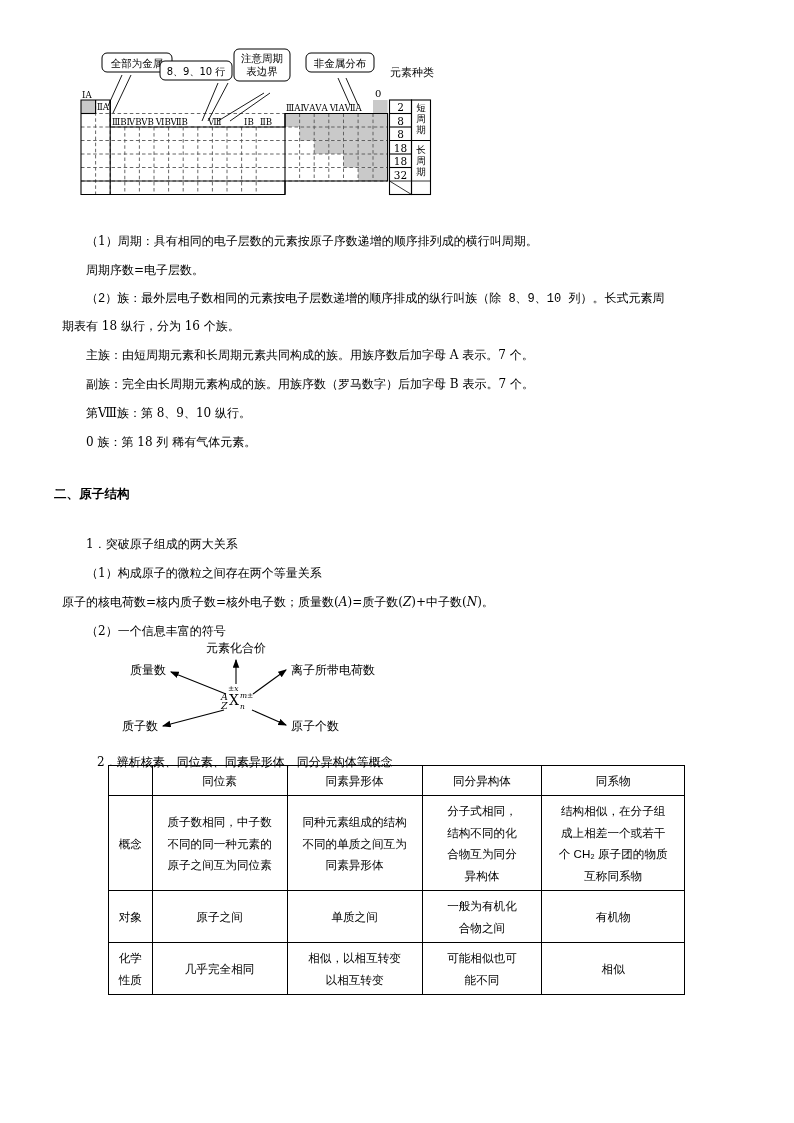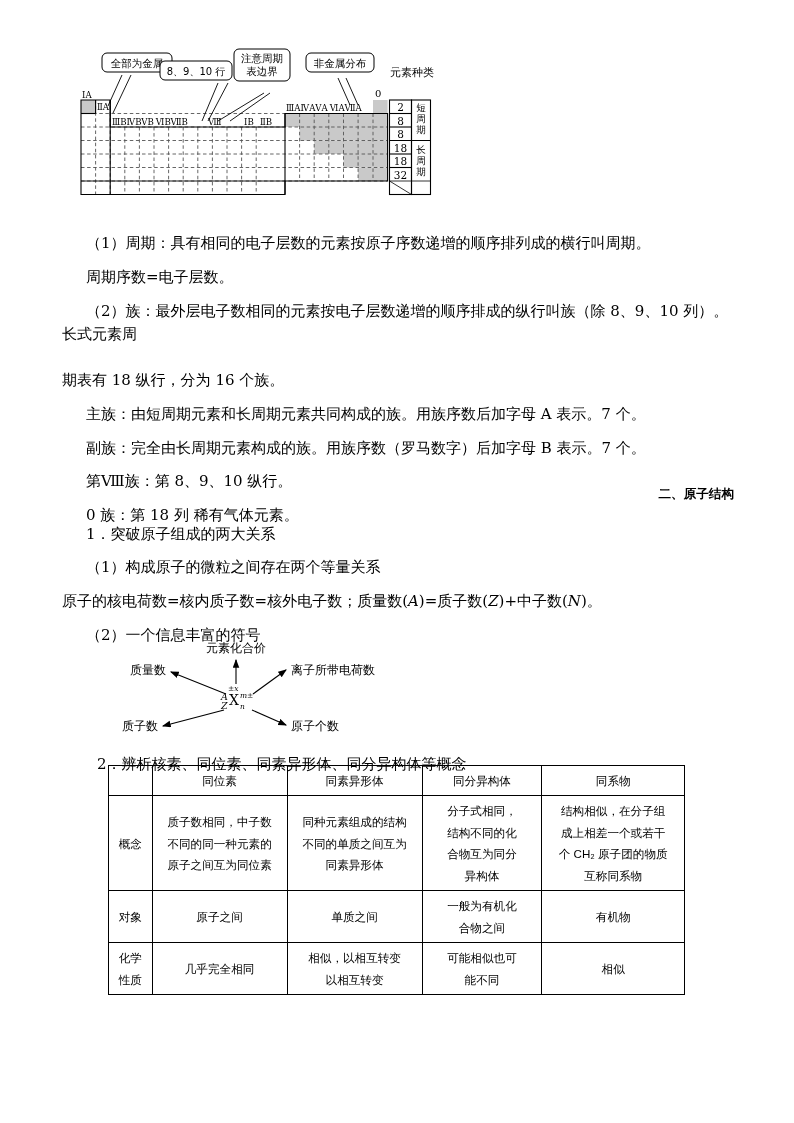--- a/index.html
+++ b/index.html
@@ -19,21 +19,21 @@
   .page {
     position: absolute;
     left: 0; top: 0;
     width: 794px;
     height: 1123px;
     padding: 0;
   }
 
   
   .para {
-    font-size: 15px;
+    font-size: 12px;
     line-height: 1.55;
     color: #000;
     margin: 0;
     padding: 0;
   }
   .indent2 { text-indent: 24px; }
 
   .body-block {
     position: absolute;
     left: 62px;
@@ -253,30 +253,30 @@
           <rect x="228" y="5" width="68" height="19" rx="5" ry="5" fill="#fff" stroke="#000" stroke-width="1"></rect>
           <text x="262" y="18.5" text-anchor="middle" font-family="DejaVu Sans, Liberation Sans, sans-serif" font-size="10.5" fill="#000">非金属分布</text>
         </g>
       </g>
     </svg>
   </div>
 
   <div class="body-block" style="top:232px;">
     <p class="para line indent2">（1）周期：具有相同的电子层数的元素按原子序数递增的顺序排列成的横行叫周期。</p>
     <p class="para line indent2">周期序数=电子层数。</p>
-    <p class="para indent2" style="margin-bottom:23px;">（2）族：最外层电子数相同的元素按电子层数递增的顺序排成的纵行叫族（除 8、9、10 列）。长式元素周</p>
+    <p class="para indent2" style="margin-bottom:8px;font-family:Liberation Mono, monospace;">（2）族：最外层电子数相同的元素按电子层数递增的顺序排成的纵行叫族（除 8、9、10 列）。长式元素周</p>
     <p class="para line">期表有 18 纵行，分为 16 个族。</p>
     <p class="para line indent2">主族：由短周期元素和长周期元素共同构成的族。用族序数后加字母 A 表示。7 个。</p>
     <p class="para line indent2">副族：完全由长周期元素构成的族。用族序数（罗马数字）后加字母 B 表示。7 个。</p>
     <p class="para line indent2">第Ⅷ族：第 8、9、10    纵行。</p>
     <p class="para line indent2">0 族：第 18 列    稀有气体元素。</p>
   </div>
 
   <div class="body-block" style="top:484px;">
-    <p class="para sec-head" style="margin:0 0 19px -8px;text-align:right;">二、原子结构</p>
+    <p class="para sec-head" style="margin:0 0 31px -8px;">二、原子结构</p>
     <p class="para line indent2">1．突破原子组成的两大关系</p>
     <p class="para line indent2">（1）构成原子的微粒之间存在两个等量关系</p>
     <p class="para line"><span>原子的核电荷数=核内质子数=核外电子数；质量数(</span><i class="ital">A</i><span>)=质子数(</span><i class="ital">Z</i><span>)+中子数(</span><i class="ital">N</i><span>)。</span></p>
     <p class="para line indent2">（2）一个信息丰富的符号</p>
   </div>
 
   <div id="atom-diagram">
     <svg width="345" height="105" viewBox="0 0 345 105" xmlns="http://www.w3.org/2000/svg">
       <defs>
         <marker id="a2" markerWidth="8" markerHeight="8" refX="7" refY="3" orient="auto">

